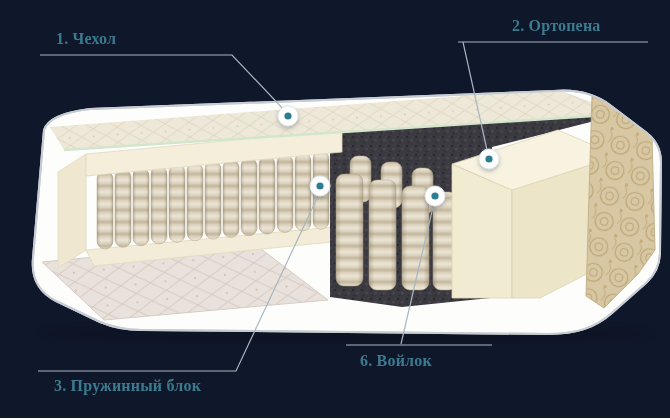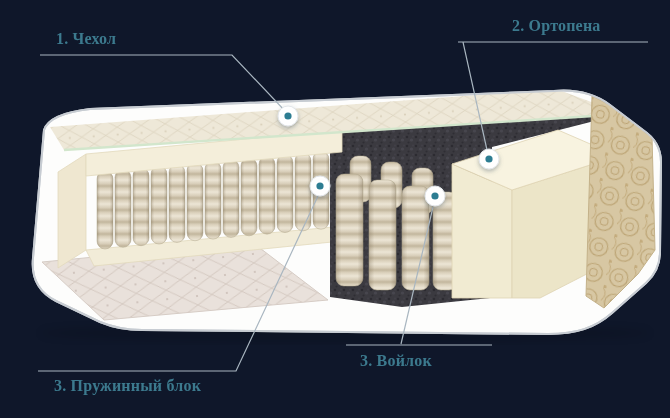--- a/index.html
+++ b/index.html
@@ -174,15 +174,15 @@
         <circle class="marker-d" cx="435" cy="196" r="3.6"></circle>
     </g>
     <g>
       <circle class="marker-c" cx="320" cy="186" r="10"></circle>
         <circle class="marker-d" cx="320" cy="186" r="3.6"></circle>
     </g>
   </svg>
 
   <div class="label" style="left:56px;top:30px;">1. Чехол</div>
   <div class="label" style="left:512px;top:17px;">2. Ортопена</div>
-  <div class="label" style="left:360px;top:352px;">3. Войлок</div>
+  <div class="label" style="left:360px;top:352px;">6. Войлок</div>
   <div class="label" style="left:54px;top:377px;">3. Пружинный блок</div>
 </div>
 
 </body></html>

